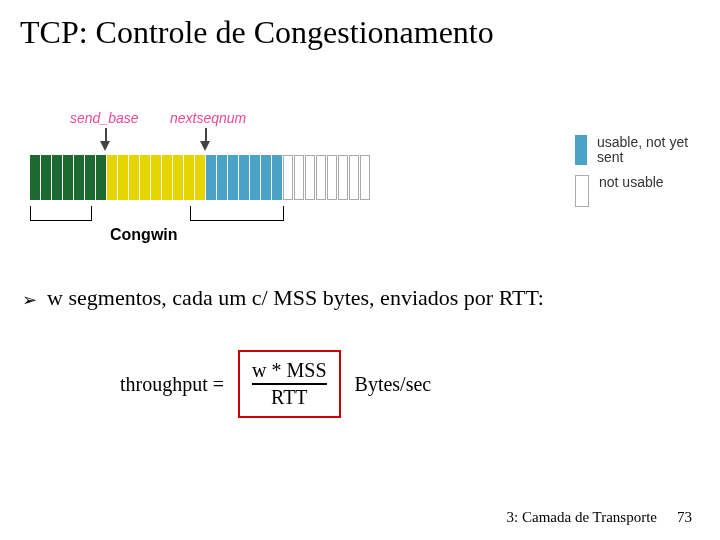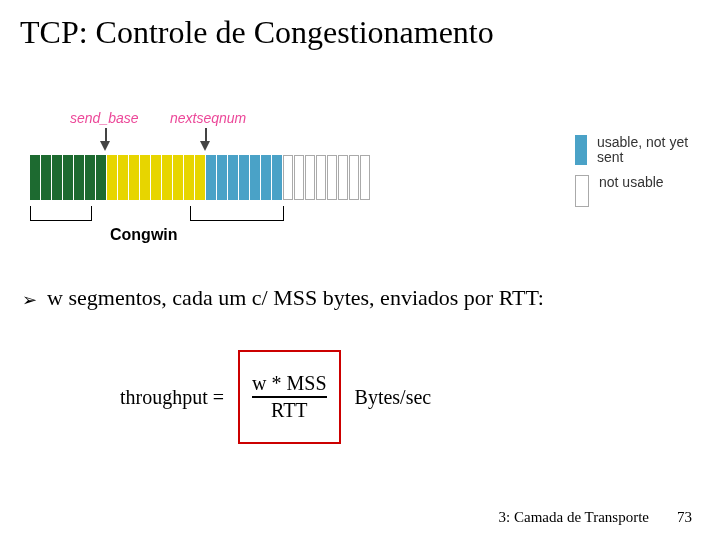--- a/index.html
+++ b/index.html
@@ -89,34 +89,34 @@
   }
   
   .formula-wrap{
     position:absolute;left:120px;top:350px;
     display:flex;align-items:center;
     font-size:20px;
   }
   .formula-wrap .th{margin-right:6px}
   .fracbox{
     border:2.5px solid #c00;
-    padding:21px 12px;
+    padding:8px 12px;
     display:flex;flex-direction:column;align-items:center;
     line-height:1.05;
     margin:0 8px;
   }
   .fracbox .bar{
     width:100%;height:2px;background:#000;margin:2px 0;
   }
   .units{margin-left:6px}
   
   .footer{
     position:absolute;right:28px;bottom:14px;
     font-size:15px;
-    display:flex;align-items:baseline;gap:28px;
+    display:flex;align-items:baseline;gap:20px;
   }
   .footer .pn{color:#000}
 </style>
 </head>
 <body>
 
 <div class="title">TCP: Controle de Congestionamento</div>
 
 <div class="diagram">
   <div class="lbl sendbase">send_base</div>

